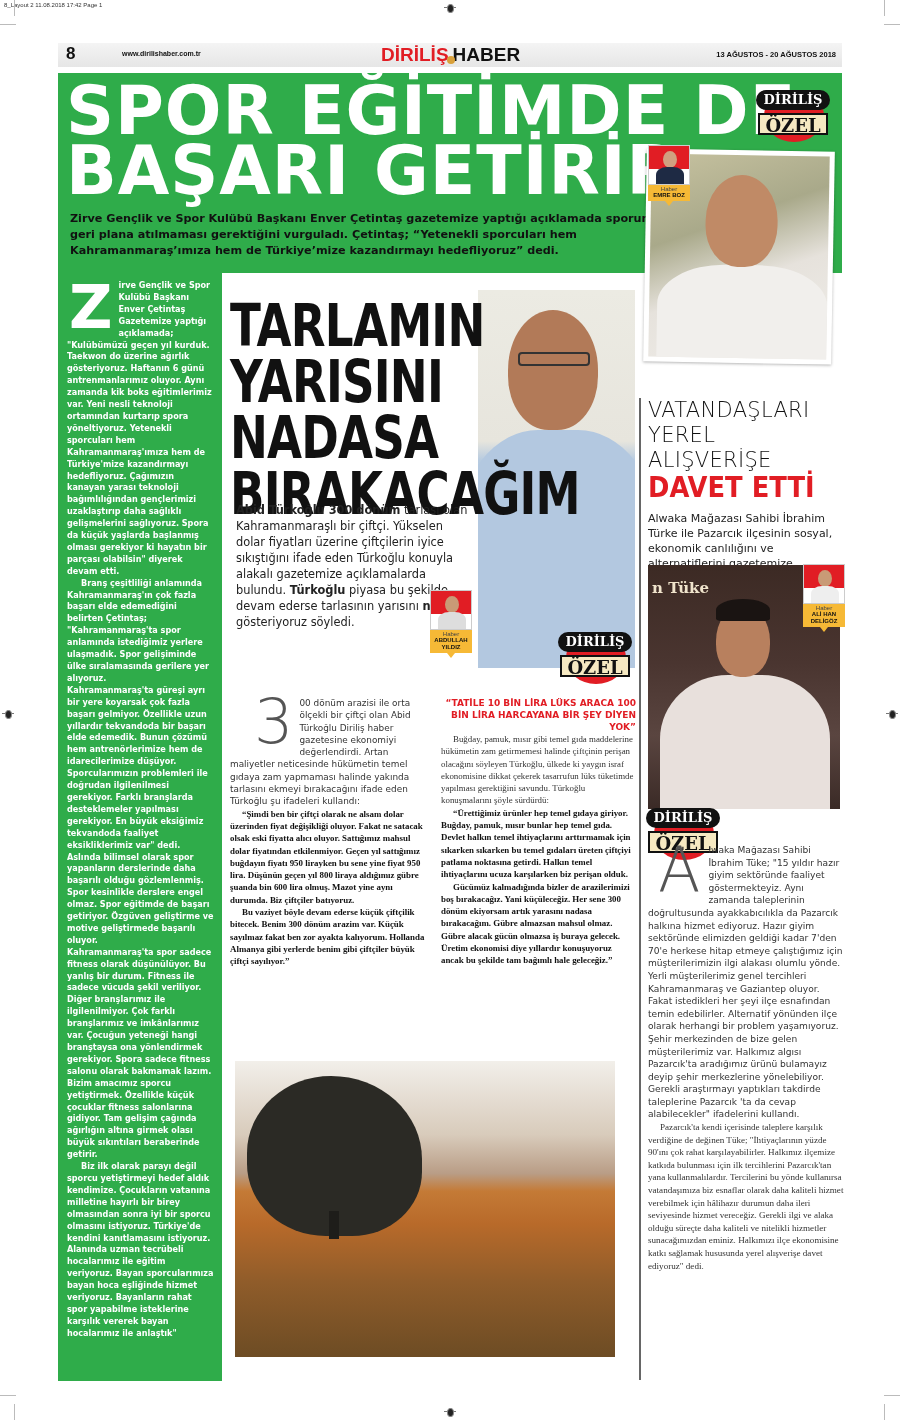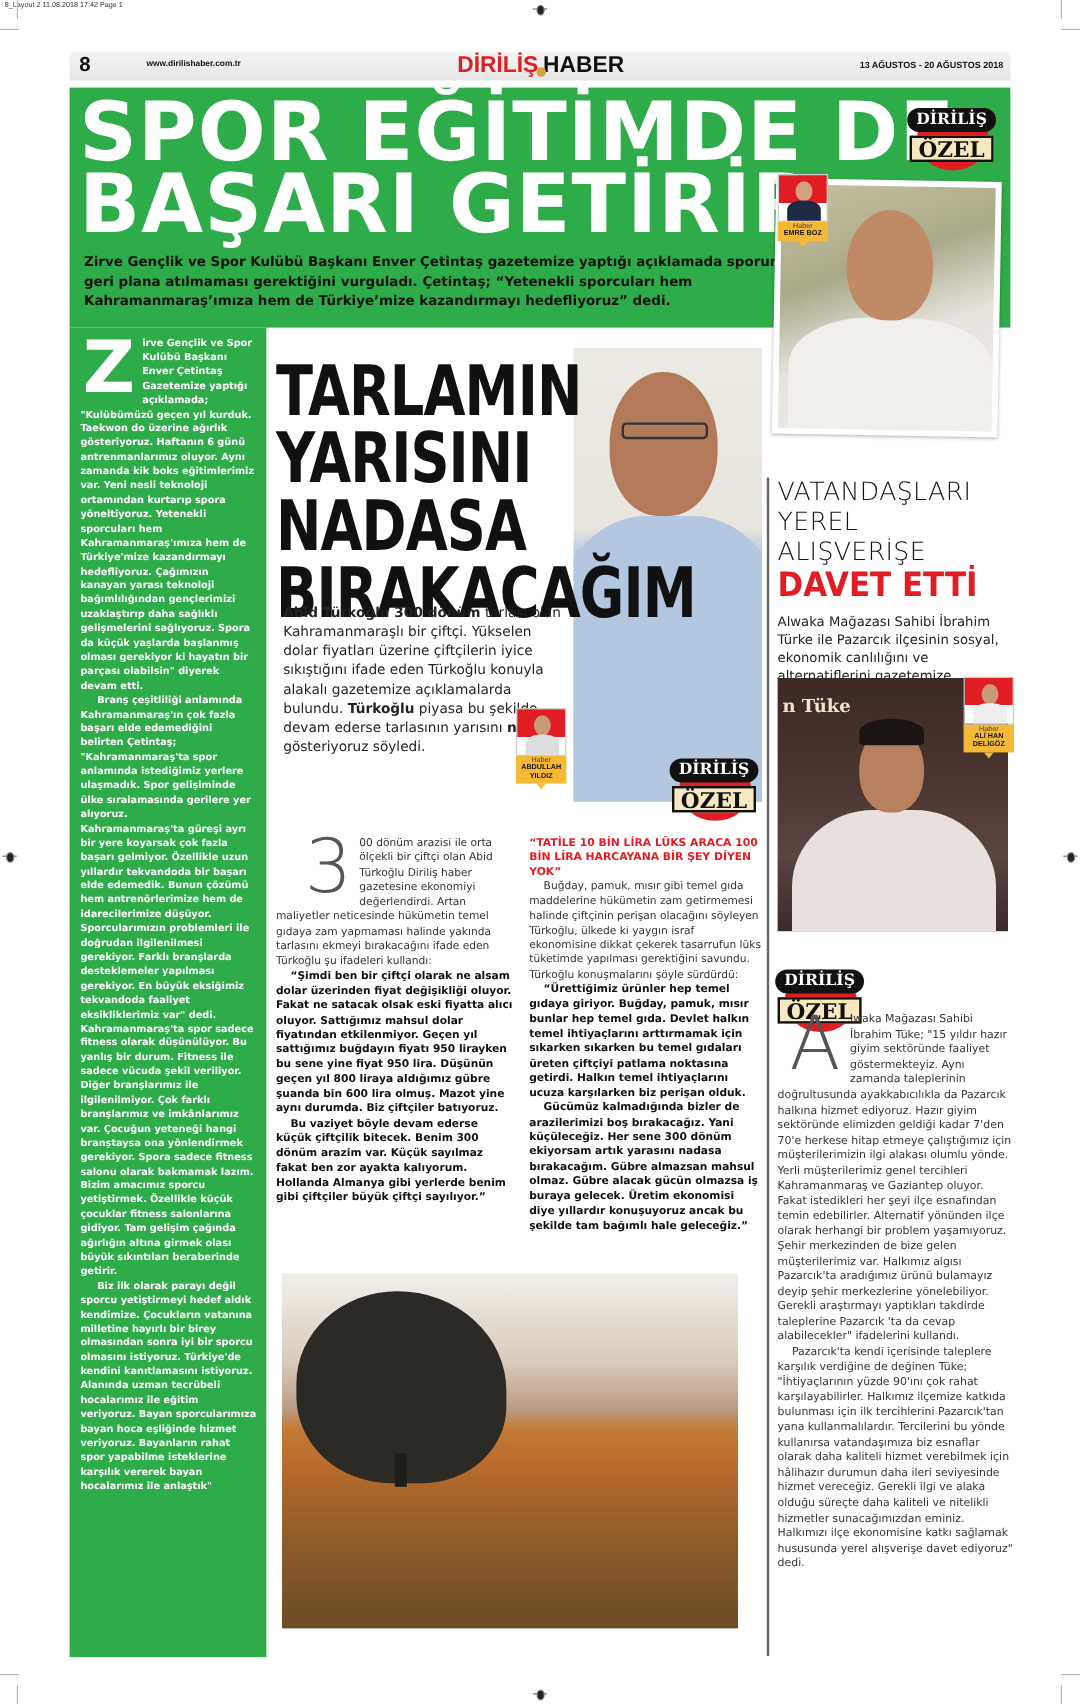--- a/index.html
+++ b/index.html
@@ -59,37 +59,37 @@
   .farmer-photo { position: absolute; left: 250px; top: 0; width: 157px; height: 378px;
     background: linear-gradient(to bottom, #ecebe3 0%, #e7e5dd 40%, #b7cbe0 45%, #a9c1dc 100%); overflow: hidden; }
   .headline-center { position: absolute; left: 2px; top: 8px; font: 900 58px/56px "DejaVu Sans", sans-serif; color: #111; letter-spacing: -1px; transform: scaleX(0.78); transform-origin: left top; width: 560px; }
   .deck-center { position: absolute; left: 8px; top: 212px; width: 236px; font: 11.4px/16px "DejaVu Sans", sans-serif; color: #222; }
   .deck-center b { font-weight: bold; }
 
   .col-a { position: absolute; left: 2px; top: 407px; width: 200px; font: 8.9px/12.3px "DejaVu Sans", sans-serif; color: #333; }
   .col-b { position: absolute; left: 213px; top: 407px; width: 195px; font: 8.9px/12.3px "DejaVu Sans", sans-serif; color: #333; }
   .col-a p, .col-b p { margin: 0; }
   .q { font-weight: bold; color: #111; }
-  .indent { text-indent: 12px; }
+  .indent { text-indent: 12px; font-family: Liberation Serif, serif; }
   .dropcap-3 { float: left; font: 300 62px/50px "DejaVu Sans", sans-serif; color: #555; margin: 0 6px 0 24px; }
-  .red-quote { color: #e11d24; font: bold 9px/12px "DejaVu Sans", sans-serif; margin-bottom: 1px; }
+  .red-quote { color: #e11d24; font: bold 9px/12px "DejaVu Sans", sans-serif; margin-bottom: 1px; text-align: right; }
 
   .field-photo { position: absolute; left: 7px; top: 771px; width: 380px; height: 296px;
     background: linear-gradient(to bottom, #f2efea 0%, #d8cbbb 25%, #b99d86 38%, #c47a36 44%, #b86a2a 55%, #8f5c2a 75%, #6d4c24 100%); overflow: hidden; }
   .tree { position: absolute; left: 12px; top: 15px; width: 175px; height: 160px; border-radius: 48% 52% 40% 45%; background: #2b2a25; }
   .trunk { position: absolute; left: 94px; top: 150px; width: 10px; height: 28px; background: #1e1d1a; }
 
   .divider-v { position: absolute; background: #666; }
 
   
   .right-story { position: absolute; left: 648px; top: 398px; width: 196px; }
   .rhead1 { font: 300 21px/25px "DejaVu Sans", sans-serif; color: #111; letter-spacing: 0.3px; }
   .rhead2 { font: 900 28px/30px "DejaVu Sans", sans-serif; color: #e11d24; letter-spacing: 0px; transform: scaleX(0.92); transform-origin: left top; }
   .rdeck { font: 11px/15px "DejaVu Sans", sans-serif; color: #222; margin-top: 8px; }
-  .shop-photo { position: absolute; left: 0; top: 167px; width: 192px; height: 211px;
+  .shop-photo { position: absolute; left: 0; top: 167px; width: 192px; height: 244px;
     background: linear-gradient(to bottom, #3c2a24 0%, #4a3530 40%, #5a4540 70%, #3a2a26 100%); overflow: hidden; text-align: center; }
   .rbody { position: absolute; left: 0; top: 446px; width: 196px; font: 9.1px/12.6px "DejaVu Sans", sans-serif; color: #333; }
   .dropcap-a { float: left; font: 300 62px/52px "DejaVu Sans", sans-serif; color: #555; margin: 0 8px 0 10px; }
 </style>
 </head>
 <body>
 
 <div class="slug">8_Layout 2  11.08.2018  17:42  Page 1</div>
 <div class="reg-mark" style="left:444px;top:2px;"></div>
 <div class="reg-mark" style="left:444px;top:1406px;"></div>
@@ -146,20 +146,21 @@
     <span class="rep-name">EMRE BOZ</span>
   </div>
 </div>
 
 <div class="green-col">
   <span class="dropcap-z">Z</span>
   <p>irve Gençlik ve Spor Kulübü Başkanı Enver Çetintaş Gazetemize yaptığı açıklamada; "Kulübümüzü geçen yıl kurduk. Taekwon do üzerine ağırlık gösteriyoruz. Haftanın 6 günü antrenmanlarımız oluyor. Aynı zamanda kik boks eğitimlerimiz var. Yeni nesli teknoloji ortamından kurtarıp spora yöneltiyoruz. Yetenekli sporcuları hem Kahramanmaraş'ımıza hem de Türkiye'mize kazandırmayı hedefliyoruz. Çağımızın kanayan yarası teknoloji bağımlılığından gençlerimizi uzaklaştırıp daha sağlıklı gelişmelerini sağlıyoruz. Spora da küçük yaşlarda başlanmış olması gerekiyor ki hayatın bir parçası olabilsin" diyerek devam etti.</p>
   <p class="indent">Branş çeşitliliği anlamında Kahramanmaraş'ın çok fazla başarı elde edemediğini belirten Çetintaş;</p>
   <p>"Kahramanmaraş'ta spor anlamında istediğimiz yerlere ulaşmadık. Spor gelişiminde ülke sıralamasında gerilere yer alıyoruz.</p>
   <p>Kahramanmaraş'ta güreşi ayrı bir yere koyarsak çok fazla başarı gelmiyor. Özellikle uzun yıllardır tekvandoda bir başarı elde edemedik. Bunun çözümü hem antrenörlerimize hem de idarecilerimize düşüyor. Sporcularımızın problemleri ile doğrudan ilgilenilmesi gerekiyor. Farklı branşlarda desteklemeler yapılması gerekiyor. En büyük eksiğimiz tekvandoda faaliyet eksikliklerimiz var" dedi.</p>
+  <p>Aslında bilimsel olarak spor yapanların derslerinde daha başarılı olduğu gözlemlenmiş. Spor kesinlikle derslere engel olmaz. Spor eğitimde de başarı getiriyor. Özgüven geliştirme ve motive geliştirmede başarılı oluyor.</p>
   <p>Kahramanmaraş'ta spor sadece fitness olarak düşünülüyor. Bu yanlış bir durum. Fitness ile sadece vücuda şekil veriliyor. Diğer branşlarımız ile ilgilenilmiyor. Çok farklı branşlarımız ve imkânlarımız var. Çocuğun yeteneği hangi branştaysa ona yönlendirmek gerekiyor. Spora sadece fitness salonu olarak bakmamak lazım. Bizim amacımız sporcu yetiştirmek. Özellikle küçük çocuklar fitness salonlarına gidiyor. Tam gelişim çağında ağırlığın altına girmek olası büyük sıkıntıları beraberinde getirir.</p>
   <p class="indent">Biz ilk olarak parayı değil sporcu yetiştirmeyi hedef aldık kendimize. Çocukların vatanına milletine hayırlı bir birey olmasından sonra iyi bir sporcu olmasını istiyoruz. Türkiye'de kendini kanıtlamasını istiyoruz. Alanında uzman tecrübeli hocalarımız ile eğitim veriyoruz. Bayan sporcularımıza bayan hoca eşliğinde hizmet veriyoruz. Bayanların rahat spor yapabilme isteklerine karşılık vererek bayan hocalarımız ile anlaştık"</p>
 </div>
 
 <div class="center-story">
   <div class="farmer-photo">
     <div class="shirt" style="left:-20px;top:140px;width:200px;height:260px;background:#b3c8e0;"></div>
     <div class="face" style="left:30px;top:20px;width:90px;height:120px;background:#b27a58;"></div>
     <div style="position:absolute;left:40px;top:62px;width:72px;height:14px;border:2px solid #333;border-radius:4px;"></div>
   </div>

